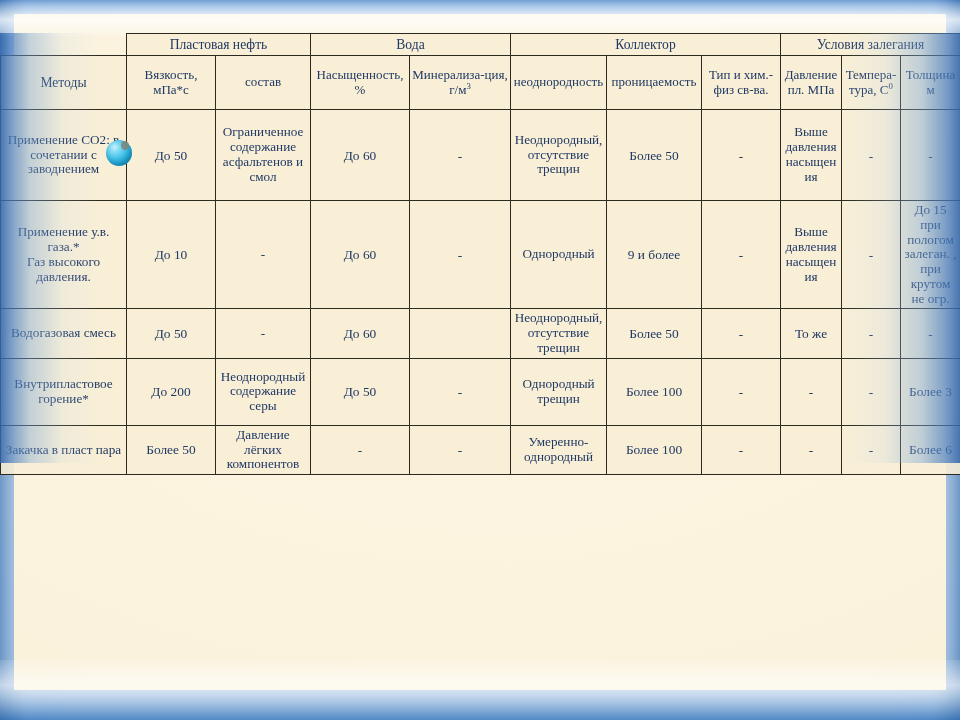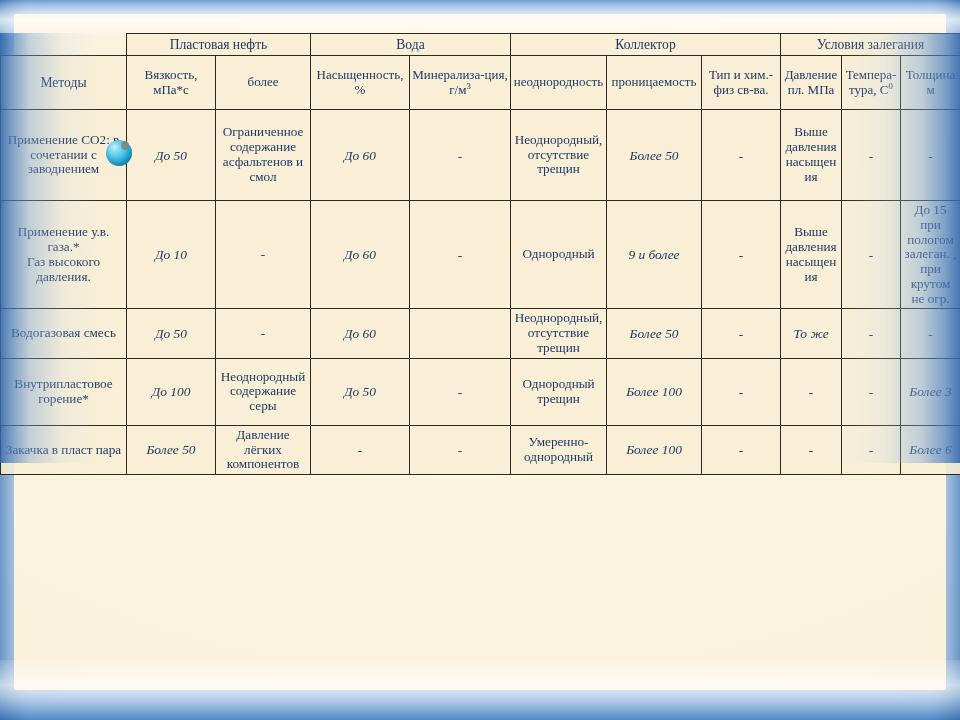--- a/index.html
+++ b/index.html
@@ -120,21 +120,20 @@
     font-size: 13.2px;
     padding: 3px 4px;
   }
   table.grid td.sub {
     font-size: 13px;
     text-align: center;
   }
   table.grid td.val {
     font-size: 13.4px;
     white-space: nowrap;
-    font-style: italic;
   }
   table.grid td.valwrap {
     font-size: 13.2px;
     white-space: normal;
     font-family: Liberation Serif, serif;
   }
 
   
   #left-tint {
     position: absolute;
@@ -224,21 +223,21 @@
         <td class="nohdr"></td>
         <td class="grp" colspan="2">Пластовая нефть</td>
         <td class="grp" colspan="2">Вода</td>
         <td class="grp" colspan="3">Коллектор</td>
         <td class="grp" colspan="3">Условия залегания</td>
       </tr>
 
       <tr>
         <td class="methods-head" rowspan="1" style="height:49px">Методы</td>
         <td class="sub">Вязкость, мПа*с</td>
-        <td class="sub">более</td>
+        <td class="sub">состав</td>
         <td class="sub">Насыщенность, %</td>
         <td class="sub">Минерализа-ция, г/м<sup>3</sup></td>
         <td class="sub">неоднородность</td>
         <td class="sub">проницаемость</td>
         <td class="sub">Тип и хим.-физ св-ва.</td>
         <td class="sub">Давление пл. МПа</td>
         <td class="sub">Темпера-тура, С<sup>0</sup></td>
         <td class="sub">Толщинам</td>
       </tr>
 
@@ -280,21 +279,21 @@
         <td class="valwrap">Неоднородный, отсутствие трещин</td>
         <td class="val">Более 50</td>
         <td class="val">-</td>
         <td class="val">То же</td>
         <td class="val">-</td>
         <td class="val">-</td>
       </tr>
 
       <tr style="height:67px">
         <td class="rowlabel">Внутрипластовое горение*</td>
-        <td class="val">До 100</td>
+        <td class="val">До 200</td>
         <td class="valwrap">Неоднородный содержание серы</td>
         <td class="val">До 50</td>
         <td class="val">-</td>
         <td class="valwrap">Однородный трещин</td>
         <td class="val">Более 100</td>
         <td class="val">-</td>
         <td class="val">-</td>
         <td class="val">-</td>
         <td class="val">Более 3</td>
       </tr>

